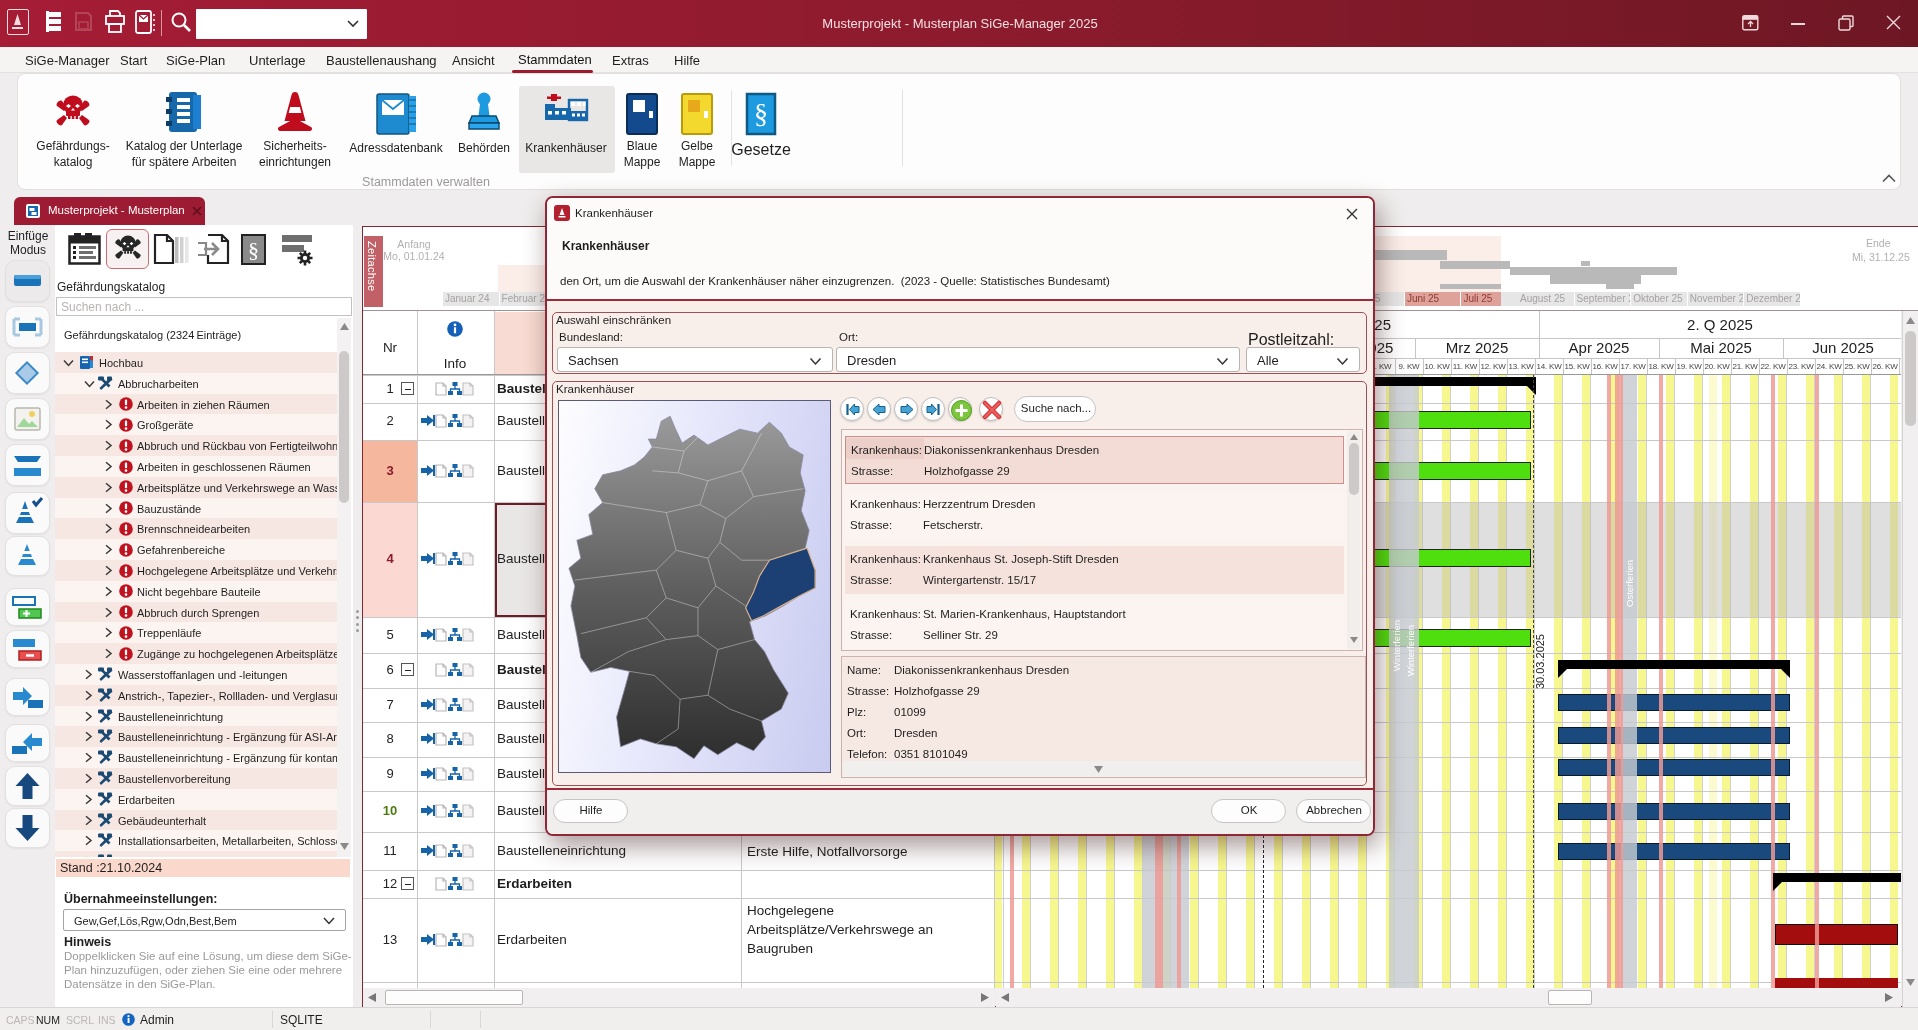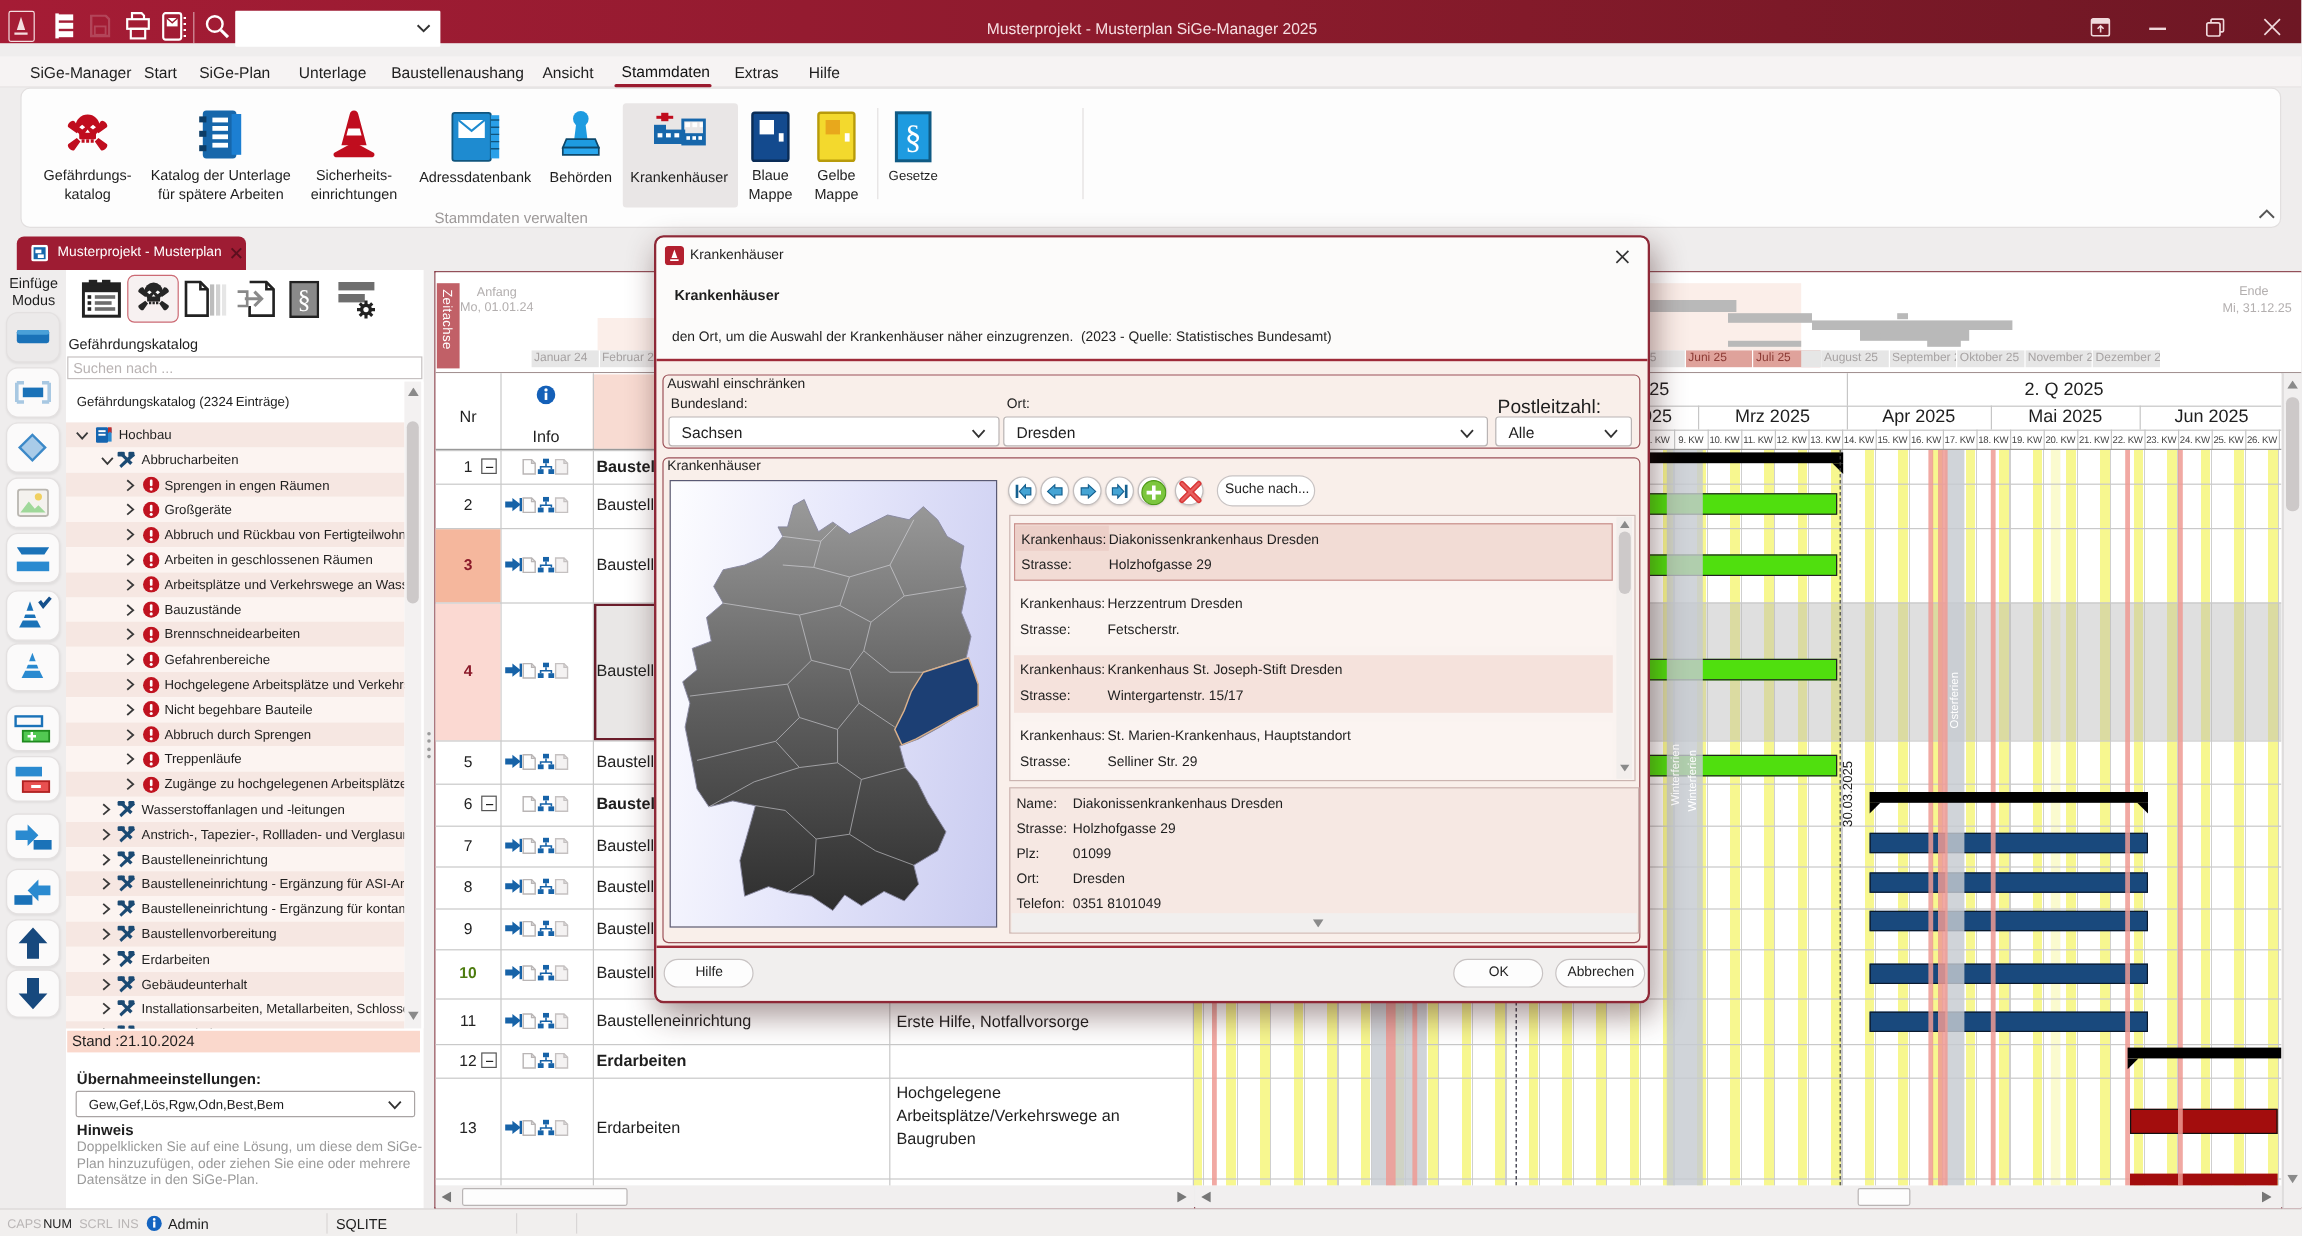--- a/index.html
+++ b/index.html
@@ -7,21 +7,21 @@
 .abs{position:absolute}
 #app{position:relative;width:1918px;height:1030px;background:#efeded;overflow:hidden}
 .tx{position:absolute;white-space:nowrap;color:#1e1e1e}
 .cen{transform:translateX(-50%)}
 svg{display:block}
 </style>
 </head>
 <body>
 <div id="app">
 
-<div class="abs" style="left:0;top:0;width:1918px;height:36px;background:linear-gradient(90deg,#a51c35 0%,#941b30 35%,#8a1b2c 55%,#6e1724 100%)">
+<div class="abs" style="left:0;top:0;width:1918px;height:47px;background:linear-gradient(90deg,#a51c35 0%,#941b30 35%,#8a1b2c 55%,#6e1724 100%)">
 
   <div class="abs" style="left:7px;top:9px;width:22px;height:26px;border:1.6px solid #f4dde0;border-radius:2px">
     <svg width="19" height="23" viewBox="0 0 19 23">
           <path d="M9.5 4 L13 15 L6 15 Z M4 17 h11 v2 h-11 Z" fill="#f4dde0"></path>
         </svg>
   </div>
 
   <svg class="abs" style="left:46px;top:11px" width="18" height="24" viewBox="0 0 18 24">
         <rect x="1" y="1" width="14" height="5" fill="#fff"></rect>
         <rect x="1" y="8" width="14" height="5" fill="#fff"></rect>
@@ -186,21 +186,21 @@
 <div class="tx cen" style="left:184px;top:155px;font-size:12px">für spätere Arbeiten</div>
 <div class="tx cen" style="left:295px;top:139px;font-size:12px">Sicherheits-</div>
 <div class="tx cen" style="left:295px;top:155px;font-size:12px">einrichtungen</div>
 <div class="tx cen" style="left:396px;top:141px;font-size:12px">Adressdatenbank</div>
 <div class="tx cen" style="left:484px;top:141px;font-size:12px">Behörden</div>
 <div class="tx cen" style="left:566px;top:141px;font-size:12px">Krankenhäuser</div>
 <div class="tx cen" style="left:642px;top:139px;font-size:12px">Blaue</div>
 <div class="tx cen" style="left:642px;top:155px;font-size:12px">Mappe</div>
 <div class="tx cen" style="left:697px;top:139px;font-size:12px">Gelbe</div>
 <div class="tx cen" style="left:697px;top:155px;font-size:12px">Mappe</div>
-<div class="tx cen" style="left:761px;top:141px;font-size:11px">Gesetze</div>
+<div class="tx cen" style="left:761px;top:141px;font-size:16px">Gesetze</div>
 
 <div class="abs" style="left:14px;top:197px;width:191px;height:28px;background:#9e1c33;border-radius:6px 6px 0 0">
   <svg class="abs" style="left:12px;top:7px" width="14" height="14" viewBox="0 0 14 14">
         <rect x="0" y="0" width="14" height="14" rx="2" fill="#fff"></rect>
         <rect x="2" y="2" width="10" height="10" fill="#1767ab"></rect>
         <rect x="3.5" y="4" width="5" height="3" fill="#fff"></rect>
         <rect x="5.5" y="8" width="5" height="3" fill="#fff"></rect>
       </svg>
   <div class="tx" style="left:34px;top:7px;color:#fff;font-size:11.5px">Musterprojekt - Musterplan</div>
   <svg class="abs" style="left:178px;top:9px" width="10" height="10" viewBox="0 0 10 10">
@@ -396,21 +396,21 @@
       </div>
 <div class="abs" style="left:0;top:75.6px;width:282px;height:20.8px;background:#f6e7e2;overflow:hidden">
         <svg class="abs" style="left:49px;top:5px" width="9" height="11" viewBox="0 0 9 11">
           <path d="M2 1.2 L7 5.5 L2 9.8" stroke="#3a3a3a" stroke-width="1.5" fill="none"></path>
         </svg>
         <svg class="abs" style="left:64px;top:3.5px" width="14" height="14" viewBox="0 0 14 14">
           <circle cx="7" cy="7" r="6.8" fill="#c01320"></circle>
           <rect x="5.9" y="2.6" width="2.2" height="5.6" rx="1" fill="#fff"></rect>
           <circle cx="7" cy="10.6" r="1.3" fill="#fff"></circle>
         </svg>
-        <div class="tx" style="left:82px;top:5px;font-size:11px">Sprengen in engen Räumen</div>
+        <div class="tx" style="left:82px;top:5px;font-size:11px">Arbeiten in ziehen Räumen</div>
       </div>
 <div class="abs" style="left:0;top:96.4px;width:282px;height:20.8px;background:#fcf4f1;overflow:hidden">
         <svg class="abs" style="left:49px;top:5px" width="9" height="11" viewBox="0 0 9 11">
           <path d="M2 1.2 L7 5.5 L2 9.8" stroke="#3a3a3a" stroke-width="1.5" fill="none"></path>
         </svg>
         <svg class="abs" style="left:64px;top:3.5px" width="14" height="14" viewBox="0 0 14 14">
           <circle cx="7" cy="7" r="6.8" fill="#c01320"></circle>
           <rect x="5.9" y="2.6" width="2.2" height="5.6" rx="1" fill="#fff"></rect>
           <circle cx="7" cy="10.6" r="1.3" fill="#fff"></circle>
         </svg>

